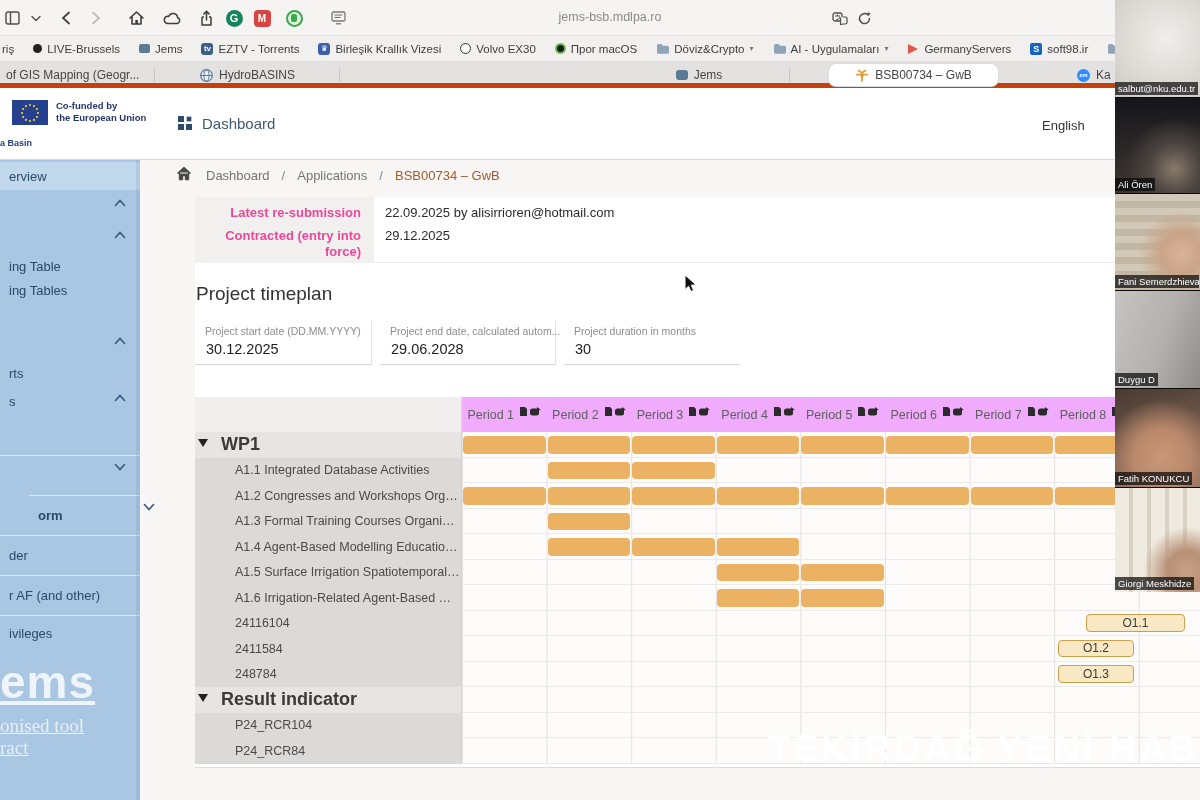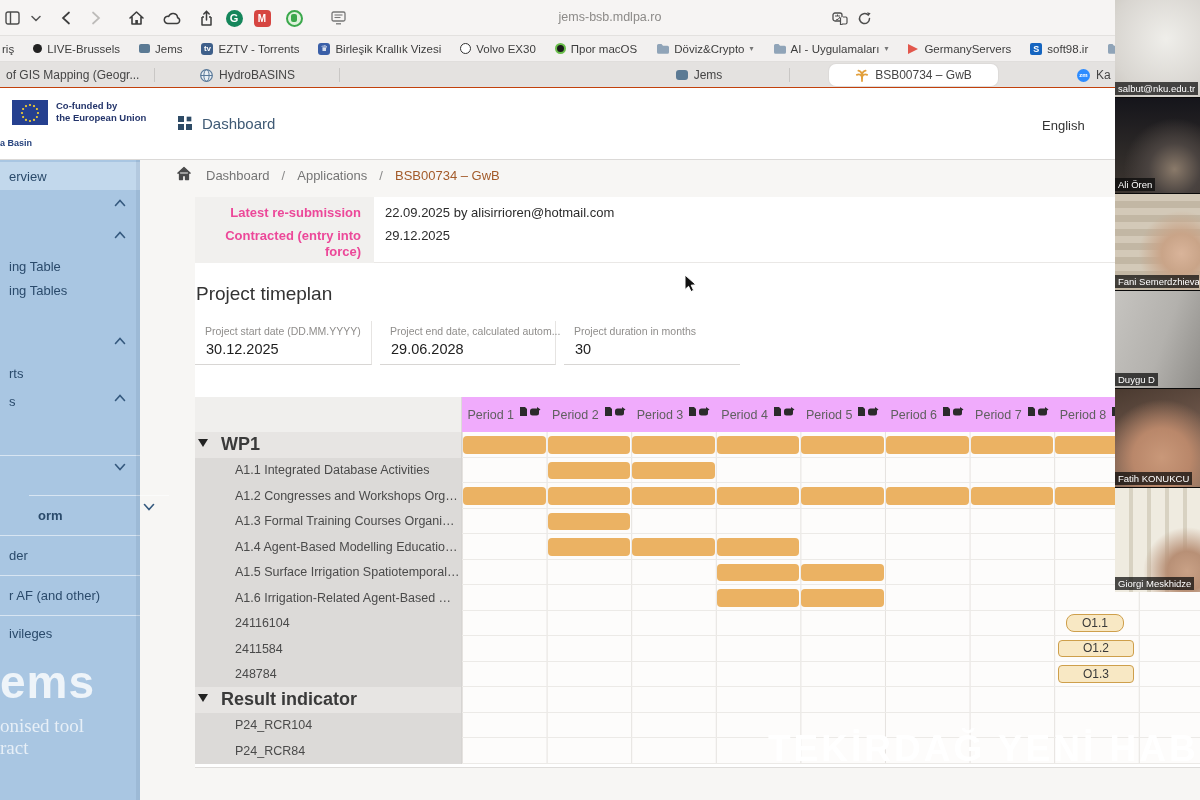--- a/index.html
+++ b/index.html
@@ -9,21 +9,21 @@
 
   
   #toolbar { position:absolute; left:0; top:0; width:1200px; height:36px; background:#F6F4F3; border-bottom:1px solid #E3E1DF; }
   .tbi { position:absolute; top:8px; width:20px; height:20px; display:flex; align-items:center; justify-content:center; color:#4d4d4d; }
   .tbi svg { display:block; }
   #url-text { position:absolute; left:430px; top:10px; width:360px; text-align:center; font-size:12.5px; color:#8c8a88; }
   #bookmarks { position:absolute; left:0; top:36px; width:1200px; height:26px; background:#F2F0EF; border-bottom:1px solid #E0DEDC; display:flex; align-items:center; gap:19px; padding-left:2px; overflow:hidden; }
   .bm { display:flex; align-items:center; gap:5px; font-size:11.5px; color:#3d3d3d; white-space:nowrap; flex:0 0 auto; }
   .bm .bmchev { font-size:8px; color:#777; }
   .bmicon { width:12px; height:12px; display:inline-flex; align-items:center; justify-content:center; border-radius:3px; font-size:8px; font-weight:bold; color:#fff; flex:0 0 auto; }
-  #tabbar { position:absolute; left:0; top:62px; width:1200px; height:26px; background:#E4E2E0; border-bottom:1px solid #c2410c; display:flex; }
+  #tabbar { position:absolute; left:0; top:62px; width:1200px; height:26px; background:#E4E2E0; border-bottom:5px solid #c2410c; display:flex; }
   .tab { height:26px; display:flex; align-items:center; justify-content:center; gap:6px; font-size:12px; color:#454545; position:relative; overflow:hidden; white-space:nowrap; }
   .tab.sep::after { content:""; position:absolute; right:0; top:6px; height:14px; width:1px; background:#C9C7C5; }
   .tab .pill { display:flex; align-items:center; gap:6px; background:#FFFFFF; border-radius:7px; height:22px; padding:0 26px; box-shadow:0 0 0 1px #DDDBD9; }
   .favico { width:13px; height:13px; border-radius:50%; display:inline-flex; align-items:center; justify-content:center; font-size:7px; font-weight:bold; color:#fff; flex:0 0 auto; }
 
   
   #appheader { position:absolute; left:0; top:88px; width:1200px; height:72px; background:#fff; border-bottom:1px solid #DBD9D7; }
   #eu-flag { position:absolute; left:12px; top:12px; width:36px; height:25px; background:#25408F; }
   #eu-flag svg { display:block; }
   #eu-text { position:absolute; left:56px; top:12px; font-size:9.5px; font-weight:bold; color:#24356B; line-height:12px; }
@@ -42,21 +42,21 @@
   .snav .schev { position:absolute; right:14px; top:7px; }
   .snav.hl { background:#C2D8EC; }
   .snav.bold { font-weight:bold; }
   .snav.div { border-top:1px solid rgba(255,255,255,.55); }
   .snav:nth-child(1){top:2px;} .snav:nth-child(2){top:32px;} .snav:nth-child(3){top:64px;}
   .snav:nth-child(4){top:94px;height:24px;} .snav:nth-child(5){top:118px;height:24px;}
   .snav:nth-child(6){top:170px;} .snav:nth-child(7){top:201px;height:24px;} .snav:nth-child(8){top:227px;}
   .snav:nth-child(9){top:295px;height:40px;} .snav:nth-child(10){top:335px;height:40px;margin-left:29px;}
   .snav:nth-child(11){top:375px;height:40px;} .snav:nth-child(12){top:415px;height:40px;}
   .snav:nth-child(13){top:455px;height:36px;}
-  #side-logo { position:absolute; left:0; top:495px; color:rgba(255,255,255,.8); }
+  #side-logo { position:absolute; left:0; top:495px; color:rgba(255,255,255,.8);text-decoration:underline; }
   #side-logo .l1 { font-size:46px; font-weight:bold; letter-spacing:1px; }
   #side-logo .l2,#side-logo .l3 { font-family:"Liberation Serif","DejaVu Serif",serif; font-size:19px; color:rgba(255,255,255,.72); }
   #side-logo .l2 { margin-top:6px; }
 
   
   #crumb { position:absolute; left:176px; top:166px; display:flex; align-items:center; gap:12px; font-size:13px; color:#757575; }
   #crumb .cur { color:#A35B2A; }
   #crumb .csep { color:#8a8a8a; }
 
   
@@ -631,21 +631,21 @@
             <div class="gchart">
               <div class="gbar" style="left: 254.8px; width: 82.6px; background: rgb(235, 178, 99);"></div>
               <div class="gbar" style="left: 339.4px; width: 82.6px; background: rgb(235, 178, 99);"></div>
             </div>
           </div>
           <div class="grow item" style="top: 178.5px;">
             <div class="glab">
               <span class="gltext">24116104</span>
             </div>
             <div class="gchart">
-              <div class="gbadge" style="left: 604px; width: 58px; background: rgb(248, 232, 196); border-color: rgb(206, 159, 75); border-radius: 8px;">O1.1</div>
+              <div class="gbadge" style="left: 624px; width: 99px; background: rgb(248, 232, 196); border-color: rgb(206, 159, 75);">O1.1</div>
             </div>
           </div>
           <div class="grow item" style="top: 204px;">
             <div class="glab">
               <span class="gltext">2411584</span>
             </div>
             <div class="gchart">
               <div class="gbadge" style="left: 596.2px; width: 75.6px; background: rgb(248, 232, 196); border-color: rgb(206, 159, 75);">O1.2</div>
             </div>
           </div>

